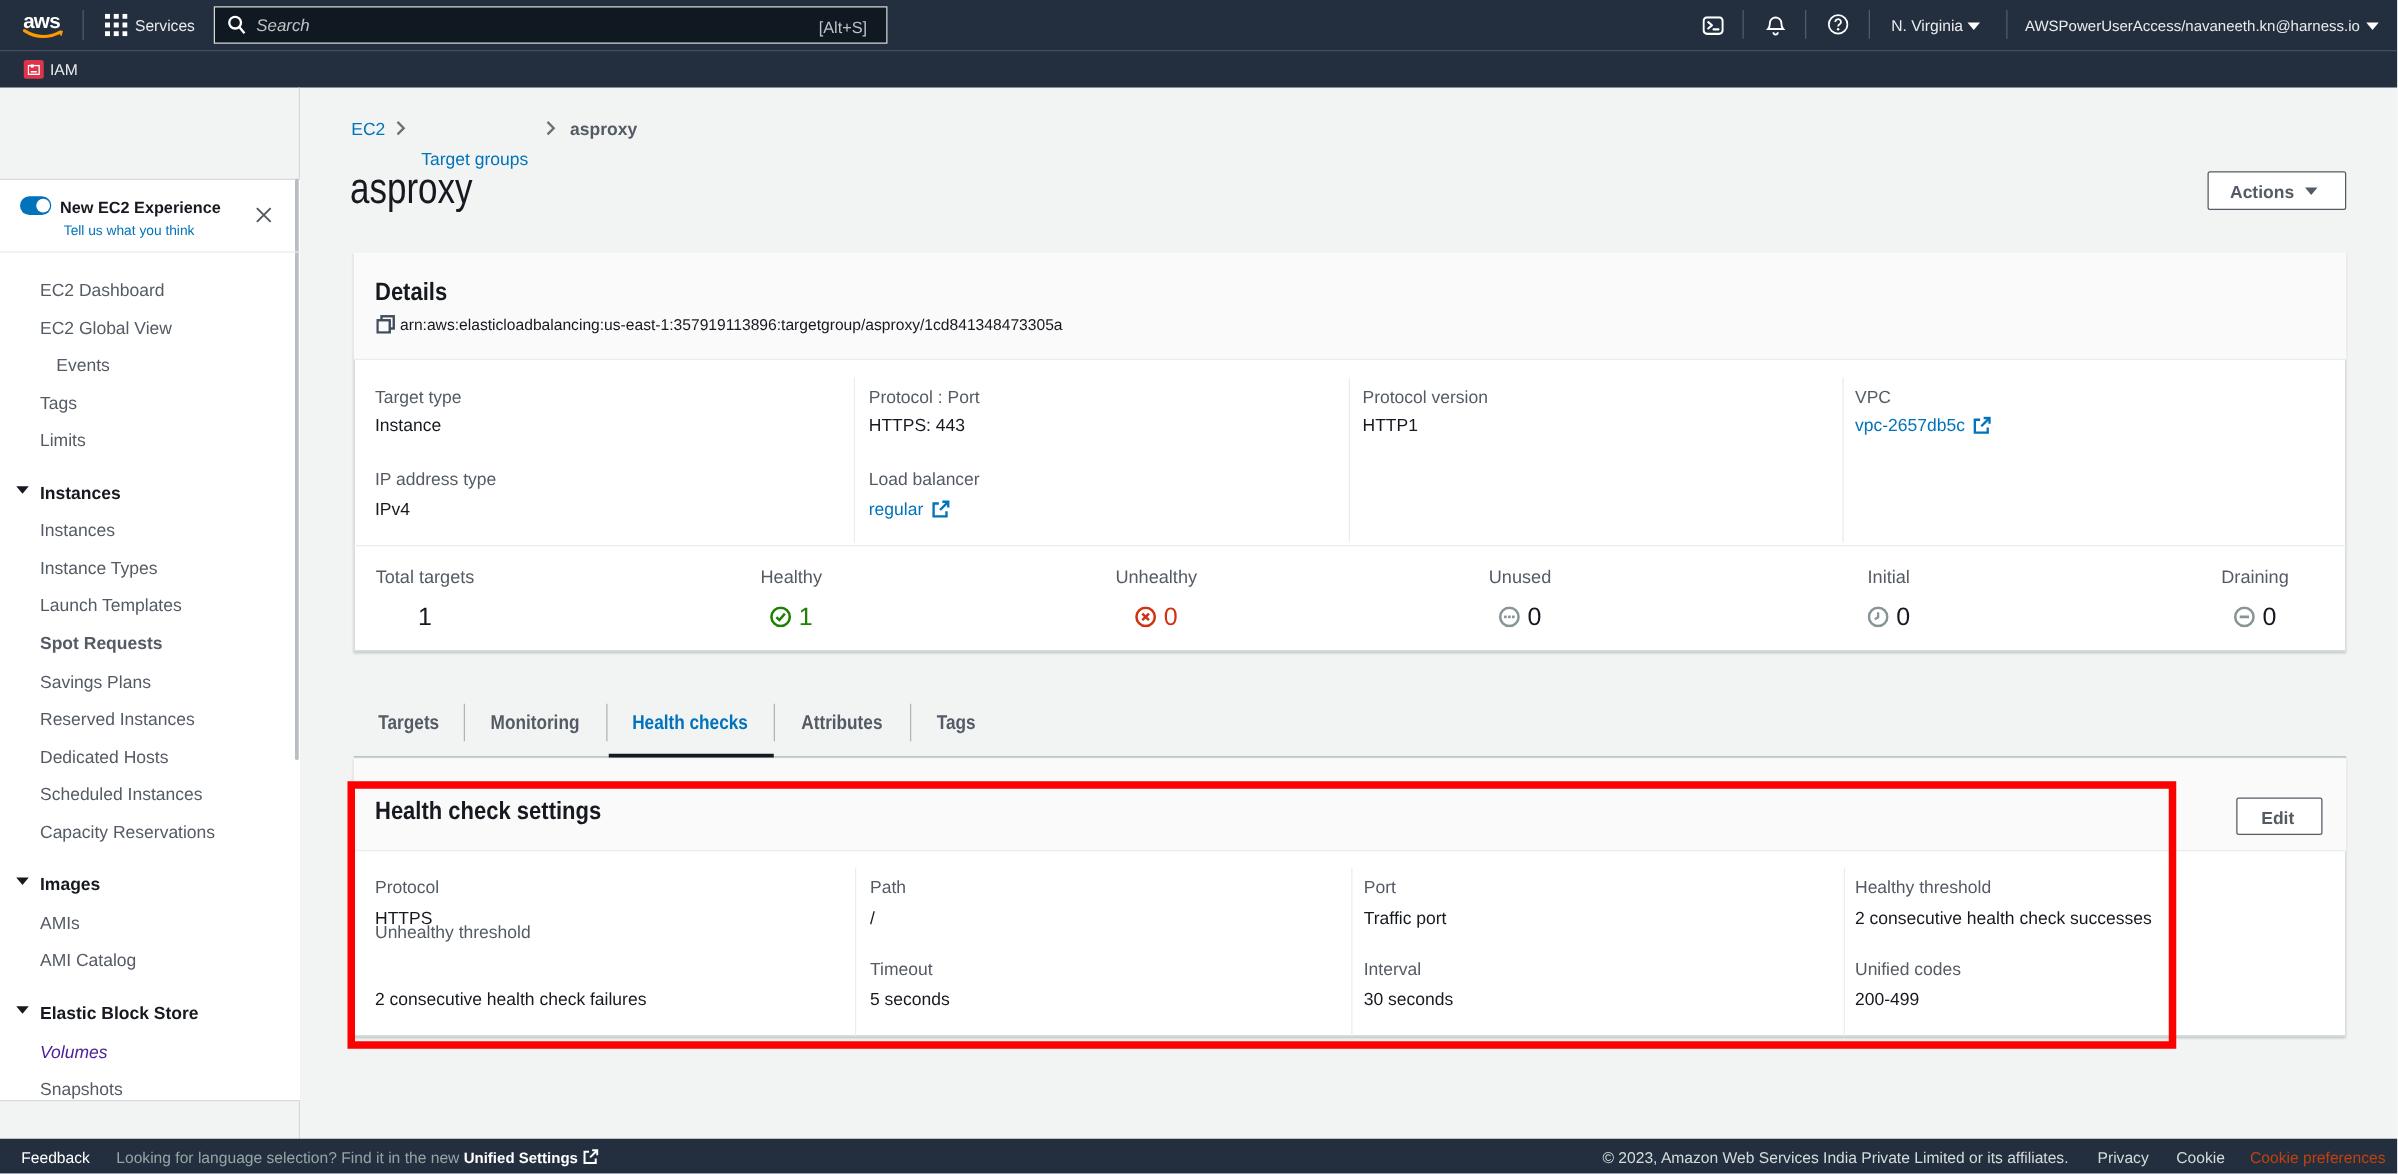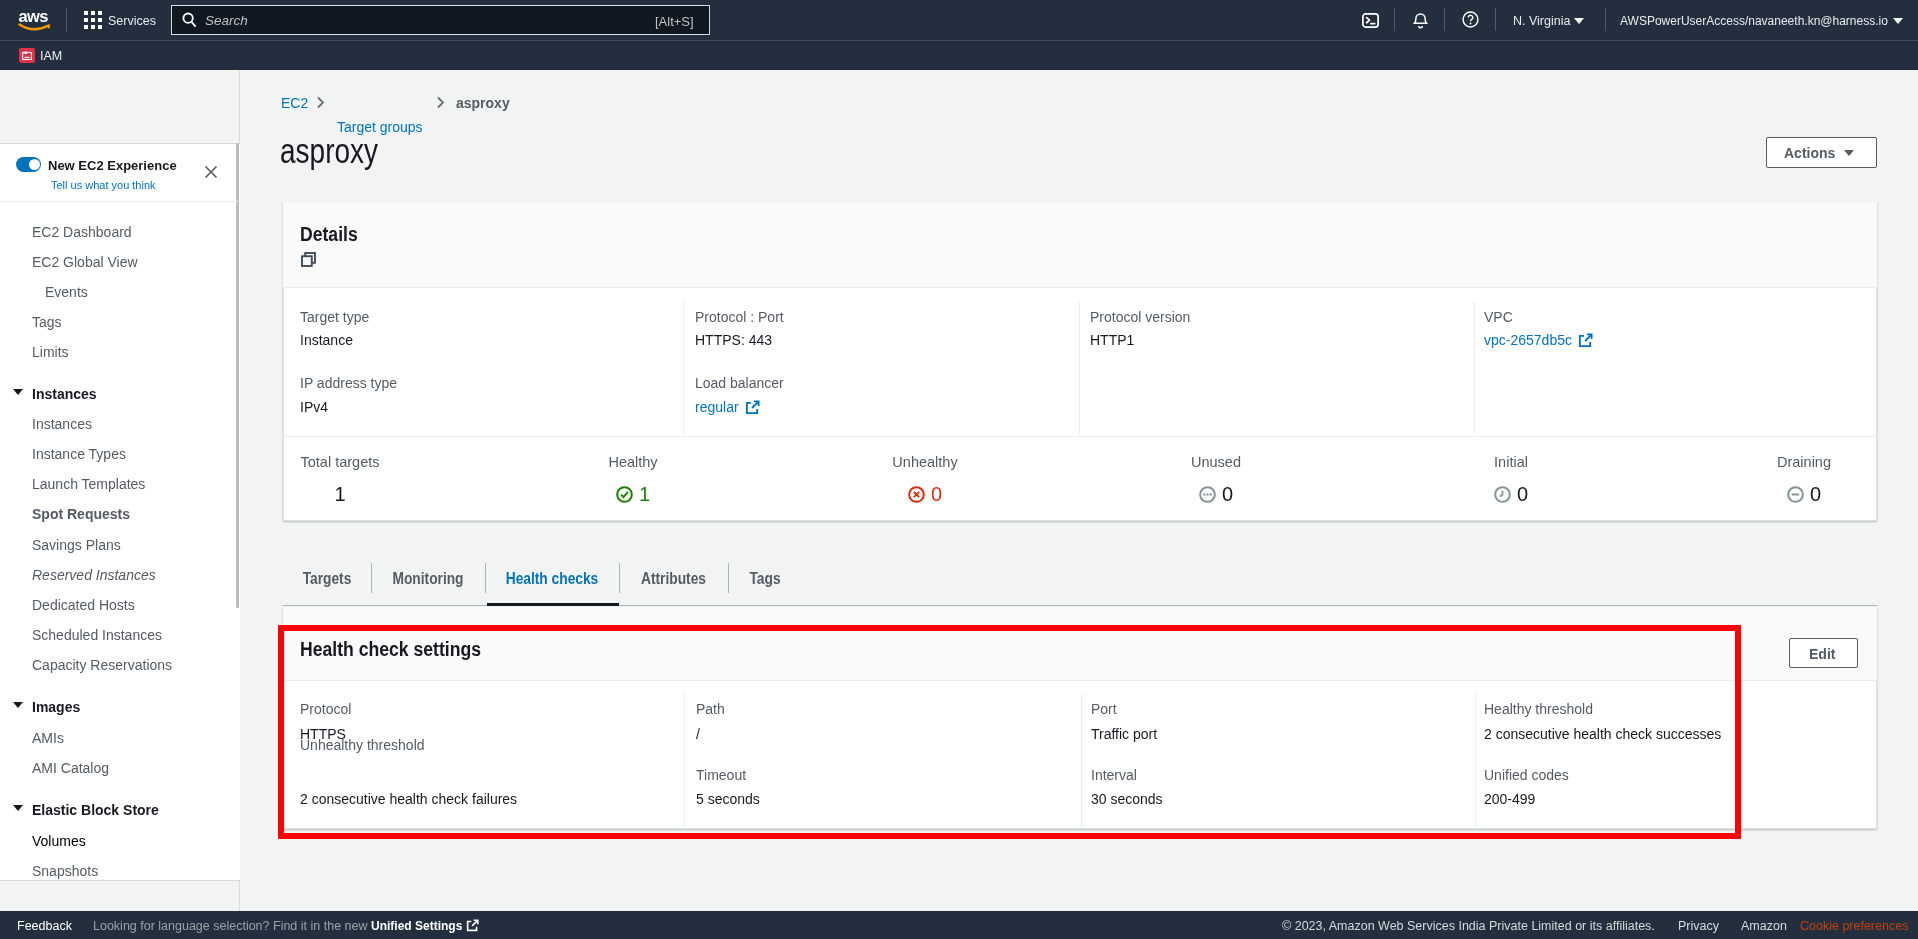--- a/index.html
+++ b/index.html
@@ -107,31 +107,31 @@
       <div class="abs" style="left:32px;top:284px;font-size:14px;color:#545b64;margin-left:13px;">Events</div>
       <div class="abs" style="left:32px;top:314px;font-size:14px;color:#545b64;">Tags</div>
       <div class="abs" style="left:32px;top:344px;font-size:14px;color:#545b64;">Limits</div>
       <div class="abs" style="left:13px;top:389px;width:0;height:0;border-left:5px solid transparent;border-right:5px solid transparent;border-top:6px solid #16191f;"></div>
       <div class="abs" style="left:32px;top:386px;font-size:14px;font-weight:bold;color:#16191f;">Instances</div>
       <div class="abs" style="left:32px;top:416px;font-size:14px;color:#545b64;">Instances</div>
       <div class="abs" style="left:32px;top:446px;font-size:14px;color:#545b64;">Instance Types</div>
       <div class="abs" style="left:32px;top:476px;font-size:14px;color:#545b64;">Launch Templates</div>
       <div class="abs" style="left:32px;top:506px;font-size:14px;color:#545b64;font-weight:bold;">Spot Requests</div>
       <div class="abs" style="left:32px;top:537px;font-size:14px;color:#545b64;">Savings Plans</div>
-      <div class="abs" style="left:32px;top:567px;font-size:14px;color:#545b64;font-style:italic;">Reserved Instances</div>
+      <div class="abs" style="left:32px;top:567px;font-size:14px;color:#545b64;">Reserved Instances</div>
       <div class="abs" style="left:32px;top:597px;font-size:14px;color:#545b64;">Dedicated Hosts</div>
       <div class="abs" style="left:32px;top:627px;font-size:14px;color:#545b64;">Scheduled Instances</div>
       <div class="abs" style="left:32px;top:657px;font-size:14px;color:#545b64;">Capacity Reservations</div>
       <div class="abs" style="left:13px;top:702px;width:0;height:0;border-left:5px solid transparent;border-right:5px solid transparent;border-top:6px solid #16191f;"></div>
       <div class="abs" style="left:32px;top:699px;font-size:14px;font-weight:bold;color:#16191f;">Images</div>
       <div class="abs" style="left:32px;top:730px;font-size:14px;color:#545b64;">AMIs</div>
       <div class="abs" style="left:32px;top:760px;font-size:14px;color:#545b64;">AMI Catalog</div>
       <div class="abs" style="left:13px;top:805px;width:0;height:0;border-left:5px solid transparent;border-right:5px solid transparent;border-top:6px solid #16191f;"></div>
       <div class="abs" style="left:32px;top:802px;font-size:14px;font-weight:bold;color:#16191f;">Elastic Block Store</div>
-      <div class="abs" style="left:32px;top:833px;font-size:14px;color:#000000;">Volumes</div>
+      <div class="abs" style="left:32px;top:833px;font-size:14px;color:#4c1d95;font-style:italic;">Volumes</div>
       <div class="abs" style="left:32px;top:863px;font-size:14px;color:#545b64;">Snapshots</div>
     </div>
 
   <div class="abs" style="left:281px;top:95px;font-size:14px;color:#0073bb;">EC2</div>
   <svg class="abs" style="left:316px;top:96px;" width="9" height="13" viewBox="0 0 9 13" fill="none" stroke="#687078" stroke-width="1.8">
       <path d="M2 1.5 L7 6.5 L2 11.5"></path>
     </svg>
   <div class="abs" style="left:337px;top:95px;font-size:14px;color:#0073bb;margin-top:24px;">Target groups</div>
   <svg class="abs" style="left:436px;top:96px;" width="9" height="13" viewBox="0 0 9 13" fill="none" stroke="#687078" stroke-width="1.8">
       <path d="M2 1.5 L7 6.5 L2 11.5"></path>
@@ -143,20 +143,21 @@
   <div class="abs" style="left:1784px;top:145px;font-size:14px;font-weight:bold;color:#545b64;">Actions</div>
   <div class="abs" style="left:1844px;top:150px;width:0;height:0;border-left:5px solid transparent;border-right:5px solid transparent;border-top:6px solid #545b64;"></div>
 
   <div class="card" style="left:283px;top:202px;width:1594px;height:319px;"></div>
   <div class="abs" style="left:283px;top:202px;width:1594px;height:86px;background:#fafafa;border-bottom:1px solid #eaeded;"></div>
   <div class="abs" style="left:300px;top:224px;font-size:20px;line-height:20px;font-weight:bold;color:#16191f;transform:scaleX(0.88);transform-origin:0 0;">Details</div>
   <svg class="abs" style="left:301px;top:251.5px;" width="15" height="15" viewBox="0 0 15 15" fill="none" stroke="#414d5c" stroke-width="1.9">
     <rect x="4.2" y="1" width="9.8" height="9.8"></rect>
     <rect x="1" y="4.2" width="9.8" height="9.8" fill="#fafafa"></rect>
   </svg>
+  <div class="abs" style="left:320px;top:253px;font-size:12.5px;color:#16191f;">arn:aws:elasticloadbalancing:us-east-1:357919113896:targetgroup/asproxy/1cd841348473305a</div>
 
   <div class="vdiv" style="left:683px;top:302px;height:132px;"></div>
   <div class="vdiv" style="left:1079px;top:302px;height:132px;"></div>
   <div class="vdiv" style="left:1474px;top:302px;height:132px;"></div>
 
   <div class="abs lbl" style="left:300px;top:309px;">Target type</div>
   <div class="abs val" style="left:300px;top:332px;">Instance</div>
   <div class="abs lbl" style="left:300px;top:375px;">IP address type</div>
   <div class="abs val" style="left:300px;top:399px;">IPv4</div>
 
@@ -261,16 +262,16 @@
 
   <div class="abs" style="left:0;top:911px;width:1918px;height:28px;background:#232f3e;"></div>
   <div class="abs" style="left:17px;top:919px;font-size:12.5px;color:#fff;">Feedback</div>
   <div class="abs" style="left:93px;top:919px;font-size:12.5px;color:#95a5a6;">Looking for language selection? Find it in the new <span style="color:#fff;font-weight:bold;font-size:12px;">Unified Settings</span>&nbsp;<svg style="vertical-align:-2px;" width="13" height="13" viewBox="0 0 16 16" fill="none" stroke="#fff" stroke-width="2">
         <path d="M13 9.5 V14 H2 V3 H6.5"></path>
         <path d="M9.5 1.5 H14.5 V6.5"></path>
         <path d="M14 2 L7.5 8.5"></path>
       </svg></div>
   <div class="abs" style="left:1282px;top:919px;font-size:12.5px;color:#d5dbdb;">© 2023, Amazon Web Services India Private Limited or its affiliates.</div>
   <div class="abs" style="left:1678px;top:919px;font-size:12.5px;color:#d5dbdb;text-align:right;">Privacy</div>
-  <div class="abs" style="left:1741px;top:919px;font-size:12.5px;color:#d5dbdb;">Amazon</div>
+  <div class="abs" style="left:1741px;top:919px;font-size:12.5px;color:#d5dbdb;">Cookie</div>
   <div class="abs" style="left:1800px;top:919px;font-size:12.5px;color:#c2410c;">Cookie preferences</div>
 
 </div>
 
 </body></html>

